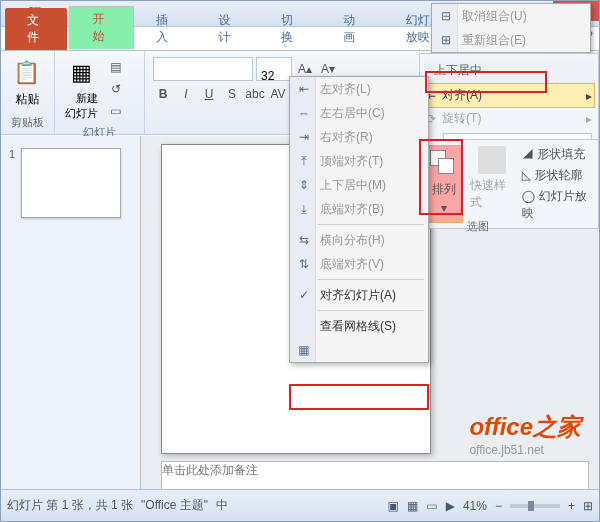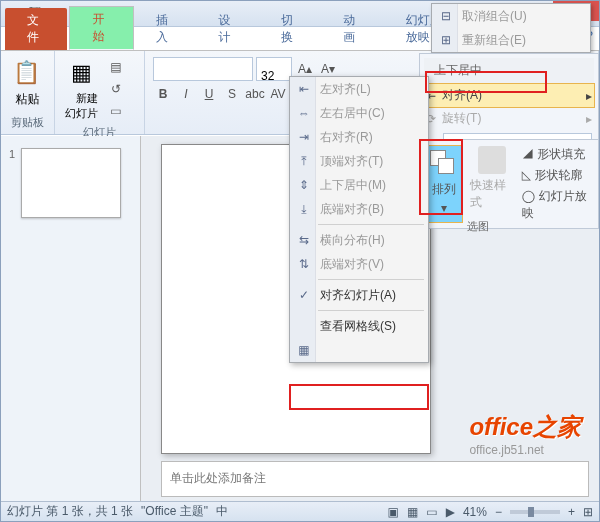--- a/index.html
+++ b/index.html
@@ -25,22 +25,22 @@
 .font-row{display:flex;gap:3px;align-items:center}
 .sel{border:1px solid #b8c8dc;background:#fff;height:20px;padding:11px 4px;display:flex;align-items:flex-start}
 .icbtn{width:20px;height:20px;display:inline-flex;align-items:center;justify-content:center;color:#555;border:1px solid transparent}
 .workspace{position:absolute;top:135px;left:0;right:0;bottom:20px;display:flex;background:#e6edf4}
 .thumbs{width:140px;background:#eef3f9;border-right:1px solid #c0c0c0;padding:12px 8px}
 .thumb{display:flex;gap:6px}
 .thumb-num{font-size:11px;color:#666}
 .thumb-img{width:100px;height:70px;background:#fff;border:1px solid #aaa;box-shadow:0 1px 2px rgba(0,0,0,.2)}
 .canvas{flex:1;position:relative;background:#eaeef3;overflow:hidden}
 .slide{position:absolute;left:20px;top:8px;width:270px;height:310px;background:#fff;border:1px solid #888;box-shadow:2px 2px 6px rgba(0,0,0,.25)}
-.notes{position:absolute;left:20px;bottom:4px;right:10px;height:36px;background:#fff;border:1px solid #bbb;padding:8px;color:#777}
-.statusbar{position:absolute;bottom:0;left:0;right:0;height:20px;background:linear-gradient(#e8eef7,#d6e2f0);border-top:1px solid #b0bed0;display:flex;align-items:center;padding:0 6px;color:#4a5a6a;font-size:11px;gap:8px}
+.notes{position:absolute;left:20px;bottom:4px;right:10px;height:36px;background:#fff;border:1px solid #bbb;padding:0;color:#777}
+.statusbar{position:absolute;bottom:0;left:0;right:0;height:32px;background:linear-gradient(#e8eef7,#d6e2f0);border-top:1px solid #b0bed0;display:flex;align-items:center;padding:0 6px;color:#4a5a6a;font-size:11px;gap:8px}
 .statusbar .spacer{flex:1}
 .context-menu{position:absolute;background:#f4f4f4;border:1px solid #a7abb0;box-shadow:2px 2px 6px rgba(0,0,0,.3);z-index:50}
 .cm-head{padding:4px 10px;color:#666;background:#eef1f5;border-bottom:1px solid #ddd}
 .cm-item{display:flex;align-items:center;height:24px;padding:0 28px 0 30px;position:relative;color:#333;white-space:nowrap}
 .cm-item.dis{color:#999}
 .cm-item .ic{position:absolute;left:6px;width:16px;text-align:center;color:#5a6a8a}
 .cm-sep{height:1px;background:#d0d0d0;margin:3px 4px 3px 28px}
 .cm-iconcol{position:absolute;left:0;top:0;bottom:0;width:26px;background:#e9edf3;border-right:1px solid #dcdfe6}
 .highlight-red{position:absolute;border:2px solid #e02020;z-index:90;pointer-events:none}
 .ungroup-menu{position:absolute;right:8px;top:2px;width:160px;background:#f4f4f4;border:1px solid #a7abb0;box-shadow:2px 2px 4px rgba(0,0,0,.25);z-index:40}
@@ -165,21 +165,21 @@
       <span style="margin-left:auto">▸</span>
   </div>
   <div class="fmt-row">
     <span>▭</span>
     <div class="sel" style="flex:1;height:18px"></div>
   </div>
 </div>
 <div class="highlight-red" style="right:52px;top:70px;width:122px;height:22px"></div>
 
 <div class="fmt-sub">
-  <div class="fmt-col" style="background:#7dd3fc;outline:1px solid #e8b44d;padding:4px">
+  <div class="fmt-col" style="background:#fca5a5;outline:1px solid #e8b44d;padding:4px">
     <div style="width:28px;height:28px;position:relative">
       <div style="position:absolute;width:16px;height:16px;background:#fff;border:1px solid #888;left:0;top:0"></div>
       <div style="position:absolute;width:16px;height:16px;background:#fff;border:1px solid #888;left:8px;top:8px"></div>
     </div>
     <span>排列</span>
       <span>▾</span>
   </div>
   <div class="fmt-col" style="color:#aaa">
     <div style="width:28px;height:28px;background:#ddd;border-radius:3px"></div>
     <span>快速样式</span>

